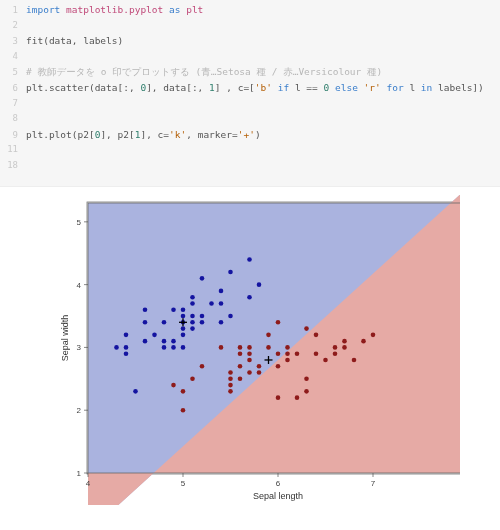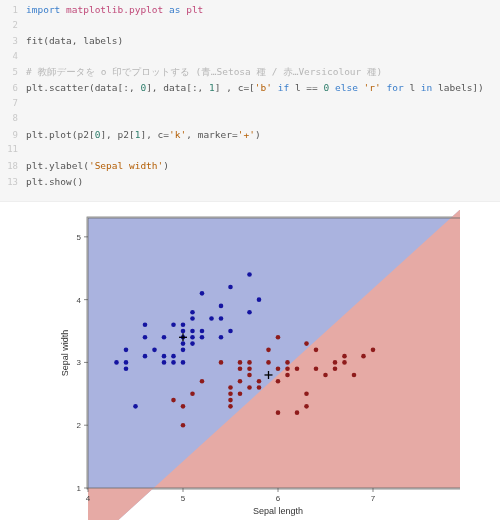--- a/index.html
+++ b/index.html
@@ -55,22 +55,21 @@
     <div class="line"><span class="gutter">1</span><span class="code"><span class="tok-kw">import </span><span class="tok-mod">matplotlib.pyplot</span><span class="tok-kw"> as </span><span class="tok-mod">plt</span></span></div>
     <div class="line"><span class="gutter">2</span><span class="code"></span></div>
     <div class="line"><span class="gutter">3</span><span class="code"><span class="tok-plain">fit(data, labels)</span></span></div>
     <div class="line"><span class="gutter">4</span><span class="code"></span></div>
     <div class="line"><span class="gutter">5</span><span class="code"><span class="tok-comment"># 教師データを o 印でプロットする (青…Setosa 種 / 赤…Versicolour 種)</span></span></div>
     <div class="line"><span class="gutter">6</span><span class="code"><span class="tok-plain">plt.scatter(data[:, </span><span class="tok-num">0</span><span class="tok-plain">], data[:, </span><span class="tok-num">1</span><span class="tok-plain">] , c=[</span><span class="tok-str">'b'</span><span class="tok-plain"> </span><span class="tok-kw">if</span><span class="tok-plain"> l == </span><span class="tok-num">0</span><span class="tok-plain"> </span><span class="tok-kw">else</span><span class="tok-plain"> </span><span class="tok-str">'r'</span><span class="tok-plain"> </span><span class="tok-kw">for</span><span class="tok-plain"> l </span><span class="tok-kw">in</span><span class="tok-plain"> labels])</span></span></div>
     <div class="line"><span class="gutter">7</span></div>
     <div class="line"><span class="gutter">8</span></div>
     <div class="line"><span class="gutter">9</span><span class="code"><span class="tok-plain">plt.plot(p2[</span><span class="tok-num">0</span><span class="tok-plain">], p2[</span><span class="tok-num">1</span><span class="tok-plain">], c=</span><span class="tok-str">'k'</span><span class="tok-plain">, marker=</span><span class="tok-str">'+'</span><span class="tok-plain">)</span></span></div>
     <div class="line"><span class="gutter">11</span></div>
-    <div class="line"><span class="gutter">18</span><span class="code"><span class="tok-plain">plt.ylabel(</span><span class="tok-str">'Sepal width'</span><span class="tok-plain">)</span></span></div>
-    <div class="line"><span class="gutter">13</span><span class="code"><span class="tok-plain">plt.show()</span></span></div>
+    <div class="line"><span class="gutter">18</span></div>
   </div>
 
 <div class="chart-area">
   <svg class="chart-svg" id="chart-svg" width="400" height="310">
       <rect x="27" y="7" width="382" height="272" fill="none" stroke="#777" stroke-width="0.8"></rect>
       <polygon points="28,8 408,8 408,-7.697674418604663 28,337.6511627906977 28,278 28,8" fill="#aab3df"></polygon>
       <rect x="28" y="8" width="380" height="270" fill="#aab3df"></rect>
       <polygon points="28,337.6511627906977 408,-7.697674418604663 408,278 28,278 28,337.6511627906977" fill="#e6aaa5"></polygon>
       <rect x="28" y="8" width="380" height="270" fill="none" stroke="#666" stroke-width="0.8"></rect>
       <line x1="28" y1="278" x2="28" y2="282" stroke="#555" stroke-width="0.7"></line>

